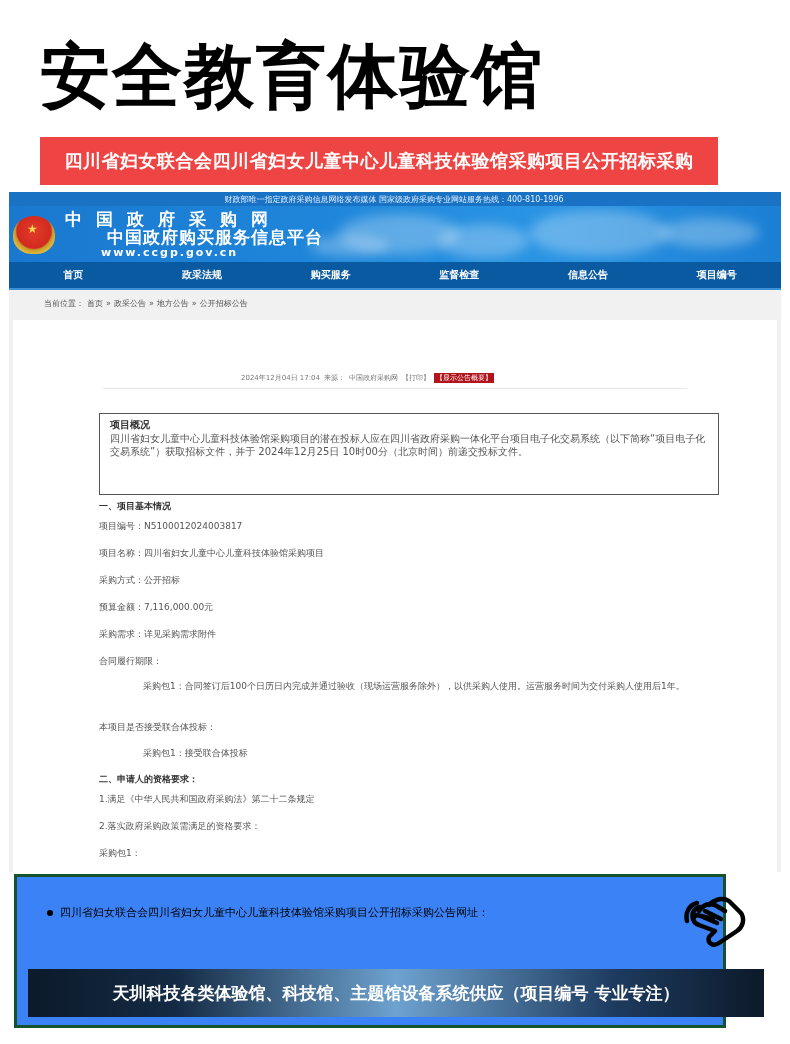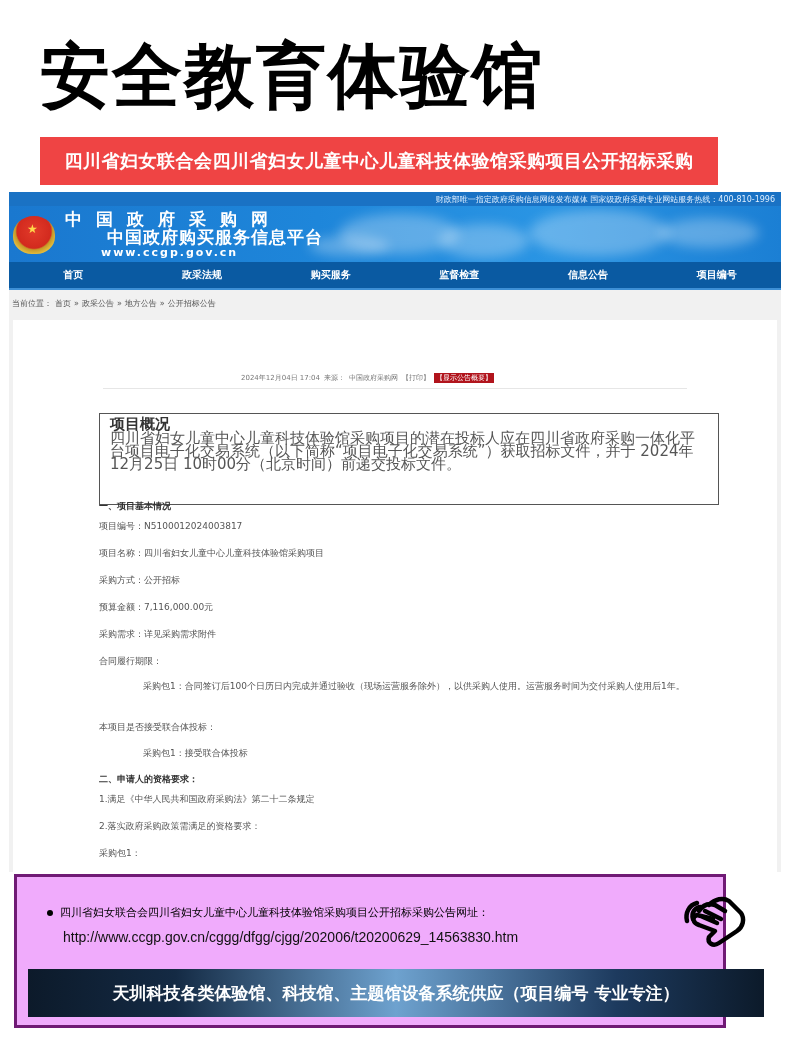--- a/index.html
+++ b/index.html
@@ -13,61 +13,61 @@
     }
     .hero-banner {
       position: absolute; left: 40px; top: 137px; width: 678px; height: 48px;
       background: #ef4444; color: #fff; font-weight: bold; font-size: 18px;
       display: flex; align-items: center; justify-content: center; letter-spacing: 0.5px;
     }
 
     .site { position: absolute; left: 9px; top: 192px; width: 772px; height: 680px; background: #f1f1f1; }
     .topbar {
       height: 14px; background: #1a72c4; color: #dfefff; font-size: 8px;
-      display: flex; justify-content: flex-end; align-items: center; padding: 0 6px 0 4px;
+      display: flex; justify-content: center; align-items: center; padding: 0 6px 0 4px;
     }
     .masthead {
       height: 56px; position: relative; overflow: hidden;
       background: linear-gradient(90deg, #1a78cf 0%, #1e86da 40%, #2a95e4 70%, #1b7fd4 100%);
     }
     .cloud { position: absolute; border-radius: 50%; background: rgba(255,255,255,0.28); filter: blur(6px); }
     .emblem {
       position: absolute; left: 4px; top: 10px; width: 42px; height: 38px; border-radius: 50% 50% 45% 45%;
       background: radial-gradient(circle at 50% 40%, #e23a2a 0%, #d22a1e 55%, #c59a2a 60%, #e6bd3c 75%, #b88a20 100%);
     }
     .emblem::after { content: "★"; position: absolute; left: 14px; top: 6px; color: #ffd84a; font-size: 12px; }
     .logo-cn { position: absolute; left: 56px; top: 4px; color: #fff; font-weight: bold; font-size: 17px; letter-spacing: 14px; line-height: 19px; }
     .logo-sub { position: absolute; left: 56px; top: 22px; color: #fff; font-weight: bold; font-size: 17px; letter-spacing: 1px; line-height: 19px; margin-left: 42px; }
     .logo-url { position: absolute; left: 92px; top: 41px; color: #fff; font-weight: bold; font-size: 11px; letter-spacing: 2px; line-height: 12px; }
 
     .nav { height: 28px; background: #0a5aa2; display: flex; border-bottom: 2px solid #3d8fd6; }
     .nav-item { flex: 1; color: #fff; font-size: 10px; font-weight: bold; display: flex; align-items: center; justify-content: center; }
 
-    .crumb { height: 26px; font-size: 8px; color: #555; display: flex; align-items: center; padding-left: 3px; }
+    .crumb { height: 26px; font-size: 8px; color: #555; display: flex; align-items: center; padding-left: 3px; margin-left: 32px; }
     .crumb span { margin-right: 3px; }
 
     .article { position: absolute; left: 4px; top: 128px; width: 764px; height: 552px; background: #fff; }
     .art-title { position: absolute; left: 16px; top: 21px; font-size: 16px; font-weight: bold; color: #222; letter-spacing: 0.3px; }
     .art-meta { position: absolute; left: 228px; top: 53px; font-size: 7px; color: #777; display: flex; align-items: center; gap: 4px; }
     .art-meta .red-tag { background: #b1141c; color: #fff; padding: 0 2px; font-size: 7px; }
     .meta-rule { position: absolute; left: 90px; right: 90px; top: 68px; height: 1px; background: #e6e6e6; }
 
     .overview {
-      position: absolute; left: 86px; top: 93px; width: 620px; height: 92px;
-      border: 1.5px solid #555; padding: 4px 10px; font-size: 15px; color: #555; line-height: 13px;
+      position: absolute; left: 86px; top: 93px; width: 620px; height: 82px;
+      border: 1.5px solid #555; padding: 4px 10px; font-size: 10px; color: #555; line-height: 13px;
     }
     .overview .ov-head { font-weight: bold; color: #333; margin-bottom: 1px; }
 
     .sec { position: absolute; left: 86px; font-size: 9px; color: #555; }
     .sec.bold { font-weight: bold; color: #333; }
     .indent { padding-left: 44px; }
 
     .footer-box {
       position: absolute; left: 14px; top: 874px; width: 712px; height: 154px;
-      border: 3px solid #701a75; background: #f0abfc;
+      border: 3px solid #14532d; background: #3b82f6;
     }
     .bullet-line { position: absolute; left: 30px; top: 28px; display: flex; align-items: center; font-size: 11px; color: #000; }
     .bullet { width: 6px; height: 6px; border-radius: 50%; background: #000; margin-right: 7px; }
     .url { position: absolute; left: 46px; top: 52px; font-size: 14px; color: #111; font-family: "Liberation Sans", sans-serif; }
     .hand { position: absolute; left: 662px; top: 14px; width: 70px; height: 60px; }
     .slogan {
       position: absolute; left: 11px; top: 92px; width: 736px; height: 48px;
       background: linear-gradient(90deg, #0c1a2a 0%, #142a44 20%, #6ea2cf 50%, #1d3a5e 80%, #0c1a2a 100%);
       color: #fff; font-weight: bold; font-size: 17px; display: flex; align-items: center; justify-content: center;
     }
@@ -144,21 +144,20 @@
     <div class="sec" style="top:500px;">2.落实政府采购政策需满足的资格要求：</div>
     <div class="sec" style="top:527px;">采购包1：</div>
   </div>
 </div>
 
 <div class="footer-box">
   <div class="bullet-line">
     <span class="bullet"></span>
     <span>四川省妇女联合会四川省妇女儿童中心儿童科技体验馆采购项目公开招标采购公告网址：</span>
   </div>
-  <div class="url">http://www.ccgp.gov.cn/cggg/dfgg/cjgg/202006/t20200629_14563830.htm</div>
   <svg class="hand" viewBox="0 0 70 60">
     <g fill="none" stroke="#000" stroke-width="4.5" stroke-linecap="round" stroke-linejoin="round">
       <path d="M30 14 C36 8,44 6,50 10 L62 22 C66 28,64 36,58 40 L40 52 C34 56,28 52,30 46 L36 40 L20 34 C14 32,12 26,18 24 L34 28"></path>
       <path d="M20 20 C24 14,30 12,36 14 L46 20"></path>
       <path d="M14 28 C12 22,16 16,22 16"></path>
       <path d="M8 30 C6 22,10 14,18 12"></path>
       <path d="M26 20 L42 28"></path>
       <path d="M24 26 L38 32"></path>
     </g>
   </svg>

